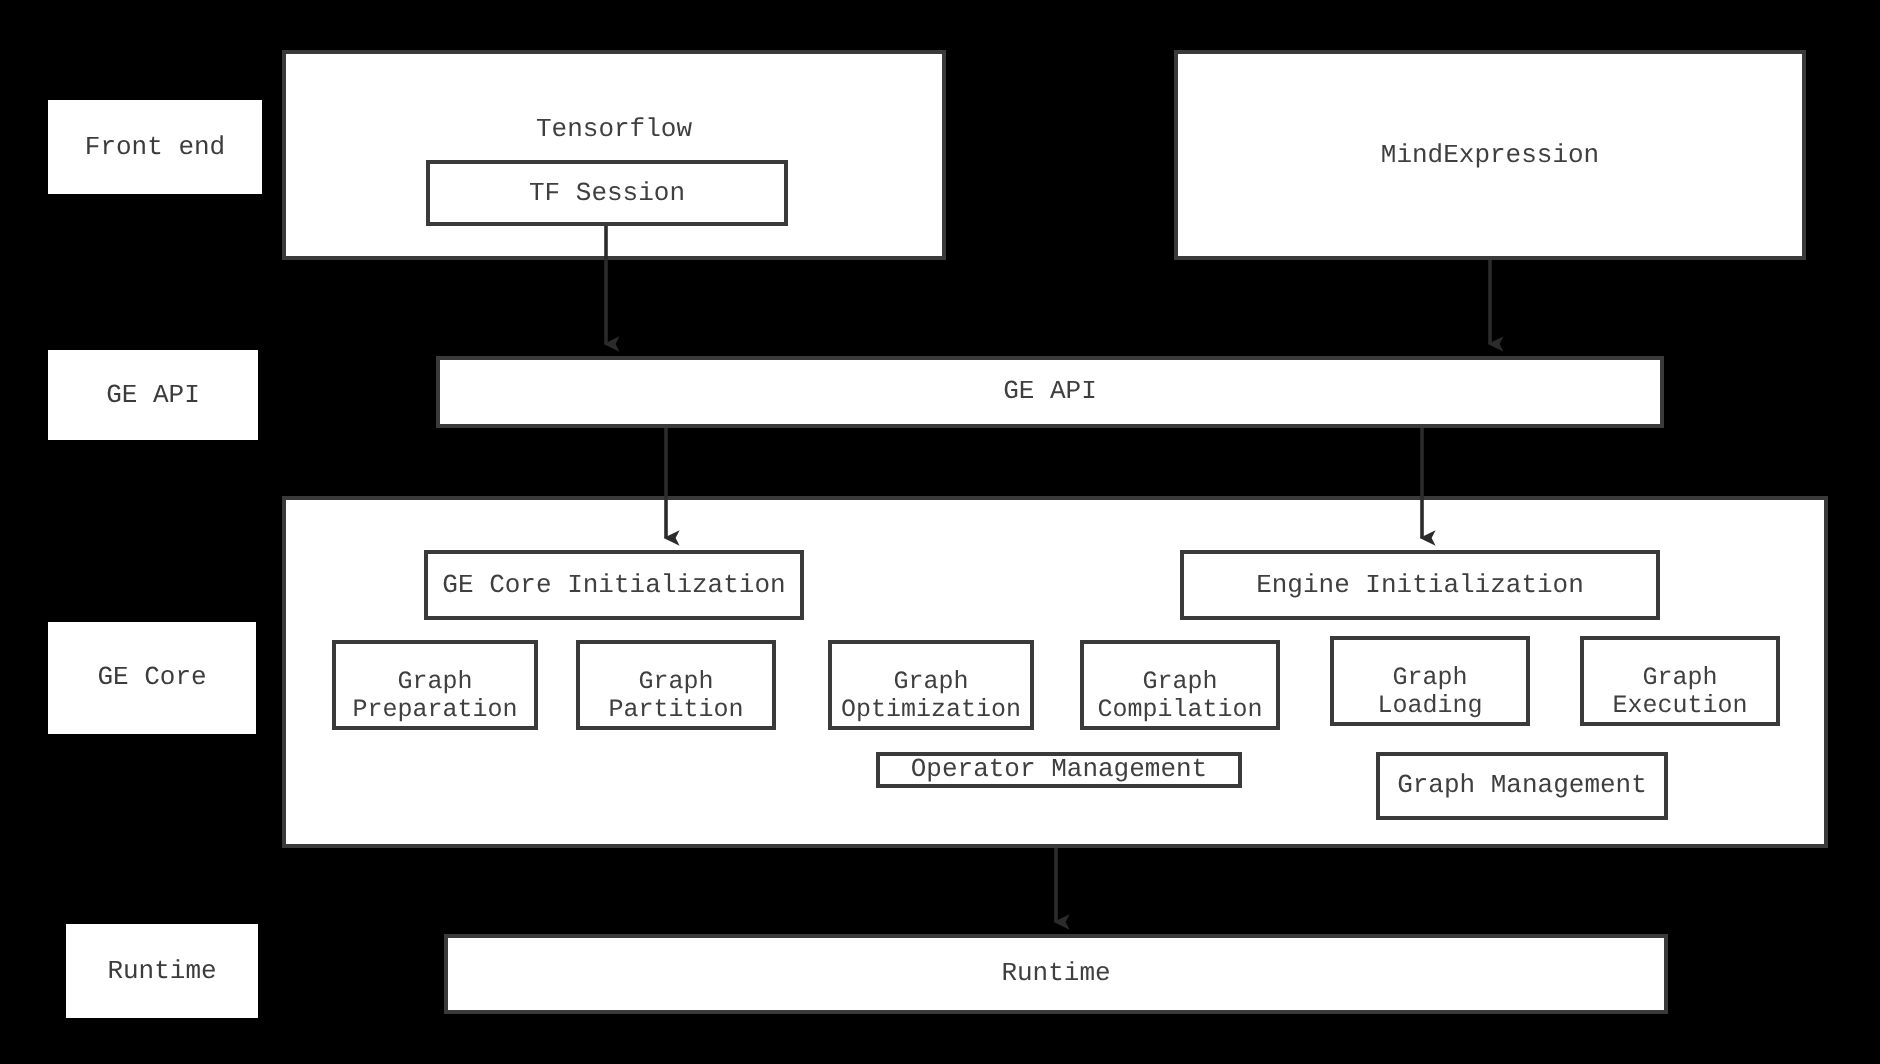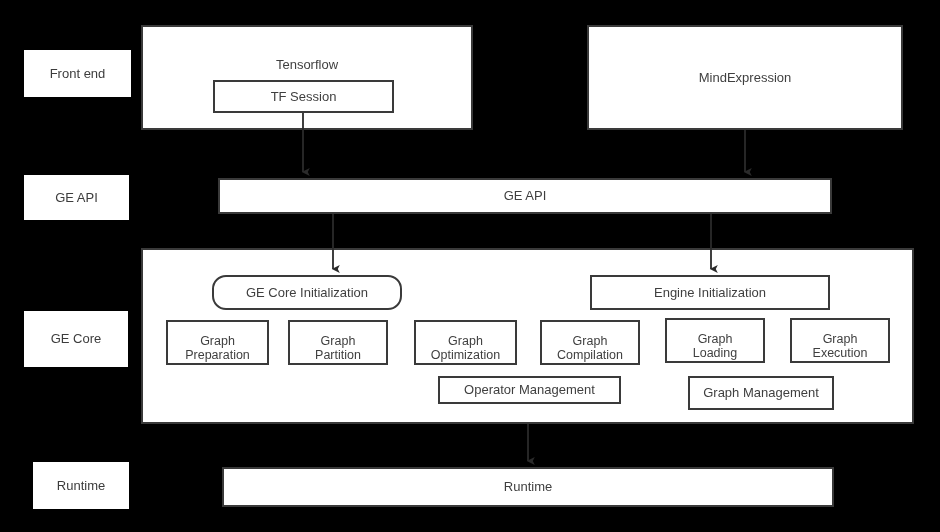--- a/index.html
+++ b/index.html
@@ -6,21 +6,21 @@
     margin: 0;
     padding: 0;
     background: #000000;
   }
   #canvas {
     position: relative;
     width: 940px;
     height: 532px;
     background: #000000;
     overflow: hidden;
-    font-family: Liberation Sans, sans-serif;
+    font-family: Liberation Mono, monospace;
   }
   
   .box {
     position: absolute;
     box-sizing: border-box;
     background: #ffffff;
     color: #3f3f3f;
     display: flex;
     align-items: center;
     justify-content: center;
@@ -97,21 +97,21 @@
   <div class="box plain" style="left:587px; top:25px; width:316px; height:105px;">
     <span>MindExpression</span>
   </div>
 
   <div class="box plain" style="left:218px; top:178px; width:614px; height:36px;">
     <span>GE API</span>
   </div>
 
   <div class="core-panel" style="left:141px; top:248px; width:773px; height:176px;"></div>
 
-  <div class="box plain" style="left:212px; top:275px; width:190px; height:35px;border-radius:14px;">
+  <div class="box plain" style="left:212px; top:275px; width:190px; height:35px;">
     <span>GE Core Initialization</span>
   </div>
   <div class="box plain" style="left:590px; top:275px; width:240px; height:35px;">
     <span>Engine Initialization</span>
   </div>
 
   <div class="box plain small" style="left:166px; top:320px; width:103px; height:45px;">
     <span>Graph
 Preparation</span>
   </div>
@@ -129,21 +129,21 @@
   </div>
   <div class="box plain small" style="left:665px; top:318px; width:100px; height:45px;">
     <span>Graph
 Loading</span>
   </div>
   <div class="box plain small" style="left:790px; top:318px; width:100px; height:45px;">
     <span>Graph
 Execution</span>
   </div>
 
-  <div class="box plain" style="left:438px; top:376px; width:183px; height:28px;">
+  <div class="box plain" style="left:438px; top:376px; width:183px; height:18px;">
     <span>Operator Management</span>
   </div>
   <div class="box plain" style="left:688px; top:376px; width:146px; height:34px;">
     <span>Graph Management</span>
   </div>
 
   <div class="box plain" style="left:222px; top:467px; width:612px; height:40px;">
     <span>Runtime</span>
   </div>
 

